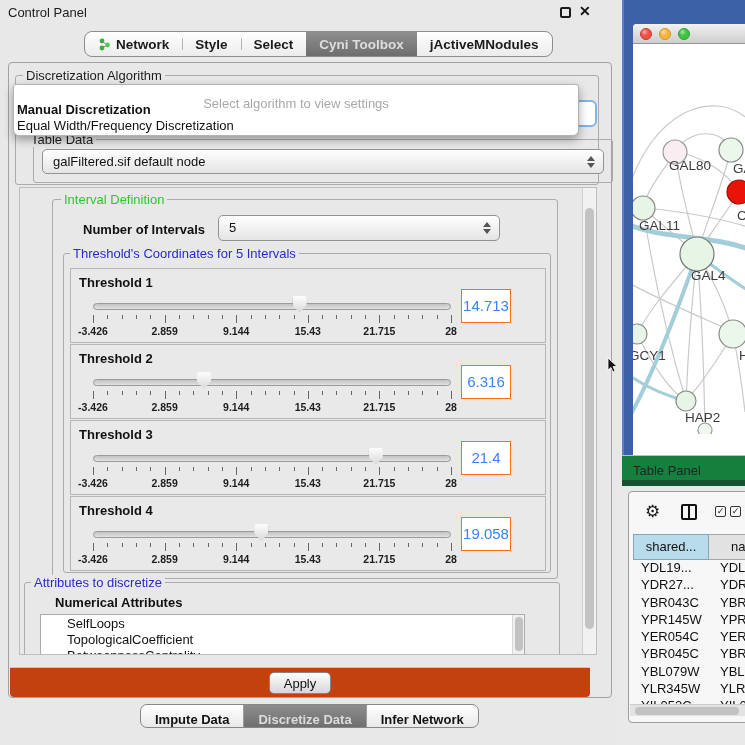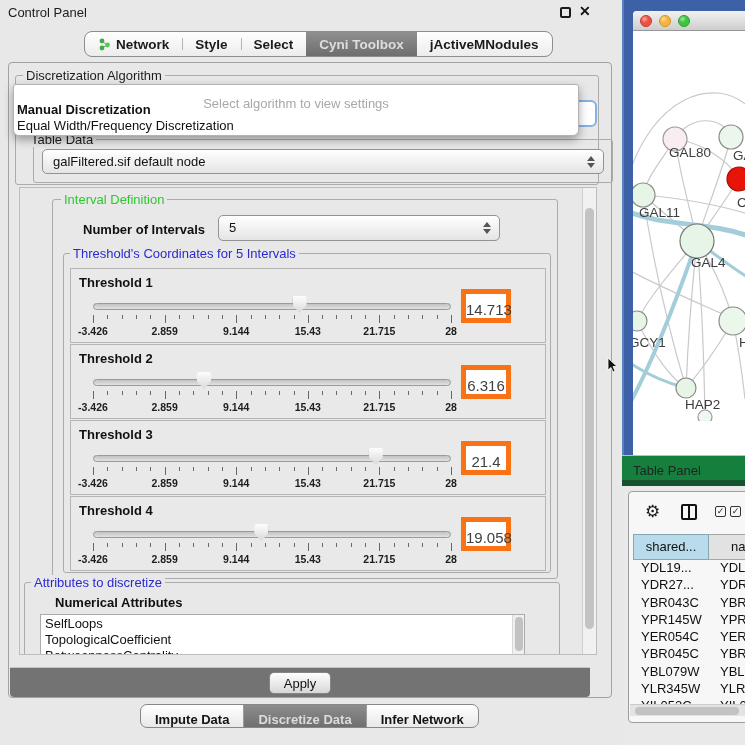--- a/index.html
+++ b/index.html
@@ -58,47 +58,47 @@
   .thr { position:absolute; left:6px; width:476px; height:75px; border:1px solid #b6b6b6; background:#e9e9e9; }
   .thr .tl { position:absolute; left:8px; top:6px; font-size:13px; font-weight:bold; color:#111; }
   .thr .track { position:absolute; left:22px; top:34px; width:358px; height:7px; border:1px solid #9b9b9b;
     border-radius:4px; background:linear-gradient(#c2c2c2,#e2e2e2); }
   .thr .thumb { position:absolute; top:27px; width:14px; height:17px;
     background:linear-gradient(#fdfdfd,#d9d9d9); clip-path:polygon(8% 0,92% 0,100% 12%,100% 55%,50% 100%,0 55%,0 12%);
     filter:drop-shadow(0 0 1px #777); }
   .thr .tick { position:absolute; top:46px; width:1px; background:#666; }
   .thr .tlab { position:absolute; top:56px; transform:translateX(-50%); font-size:10.5px; font-weight:bold; color:#1d1d1d; }
   .thr .val { position:absolute; left:390px; top:20px; width:50px; height:34px; background:#fff;
-    border:5px solid #f97316; font-size:15px; color:#404040; text-align:center; line-height:32px; }
+    border:1px solid #f97316; font-size:15px; color:#3b82f6; text-align:center; line-height:32px; }
 
   .fs-attr { left:4px; top:394px; width:536px; height:80px; }
   .attr-sub { position:absolute; left:30px; top:12px; font-size:13px; font-weight:bold; color:#111; }
   .listbox { position:absolute; left:15px; top:31px; width:485px; height:48px; background:#fff;
     border:1px solid #ababab; overflow:hidden; }
-  .listbox .li { font-size:13px; color:#111; padding:1px 0 1px 4px; height:16px; }
+  .listbox .li { font-size:13px; color:#111; padding:1px 0 1px 26px; height:16px; }
   .listbox .lsb { position:absolute; right:0; top:0; width:12px; height:100%; background:#f0f0f0; border-left:1px solid #d8d8d8; }
   .listbox .lsb .th { position:absolute; left:2px; top:2px; width:8px; height:34px; background:#c2c2c2; border-radius:4px; }
 
   .bottom-strip { position:absolute; left:1px; top:604px; width:580px; height:30px;
-    background:#737373; border-top:1px solid #c4c4c4; border-radius:0 0 4px 4px; text-align:center; }
+    background:#c2410c; border-top:1px solid #c4c4c4; border-radius:0 0 4px 4px; text-align:center; }
   .apply-btn { margin-top:4px; width:62px; height:22px; font-size:13px; color:#111;
     background:linear-gradient(#fefefe,#d7d7d7); border:1px solid #858585; border-radius:5px;
     font-family:"Liberation Sans",sans-serif; }
 
   .bottom-tabs { position:absolute; left:140px; top:704px; height:24px; display:flex;
     border:1px solid #878787; border-radius:7px; overflow:hidden; background:linear-gradient(#ffffff,#e8e8e8); }
   .bottom-tabs .tab { padding:4px 14px; font-size:13px; font-weight:600; color:#141414; line-height:22px; border-left:1px solid #9c9c9c; }
   .bottom-tabs .tab:first-child { border-left:none; }
   .bottom-tabs .tab.sel { background:linear-gradient(#8d8d8d,#6f6f6f); color:#dcdcdc; }
 
   
   .right-side { position:absolute; left:622px; top:0; width:123px; height:745px; }
   .desktop-blue { position:absolute; left:0; top:0; width:123px; height:455px; background:#3c61a6; }
   .desktop-blue::before { content:""; position:absolute; left:0; top:0; width:2px; height:100%; background:#5d81c0; }
-  .net-window { position:absolute; left:11px; top:11px; width:112px; height:518px; background:#fff; border-radius:4px 0 0 0; overflow:hidden; }
+  .net-window { position:absolute; left:11px; top:24px; width:112px; height:518px; background:#fff; border-radius:4px 0 0 0; overflow:hidden; }
   .net-titlebar { position:absolute; left:0; top:0; width:100%; height:20px;
     background:linear-gradient(#f2f2f2,#cdcdcd); border-bottom:1px solid #979797; }
   .light { position:absolute; top:4px; width:12px; height:12px; border-radius:50%; }
   .net-canvas { position:absolute; left:0; top:20px; }
 
   .table-panel { position:absolute; left:0; top:455px; width:123px; height:290px; background:#e9e9e9; border-top:1px solid #bdbdbd; }
   .tp-head { position:absolute; left:0; top:0; width:100%; height:30px; background:#15803d; border-bottom:6px solid #14532d; }
   .tp-title { position:absolute; left:11px; top:7px; font-size:13px; color:#222; }
   .tp-container { position:absolute; left:6px; top:35px; width:120px; height:232px; background:#f7f7f7;
     border:1px solid #9d9d9d; border-radius:4px 0 0 4px; overflow:hidden; }

